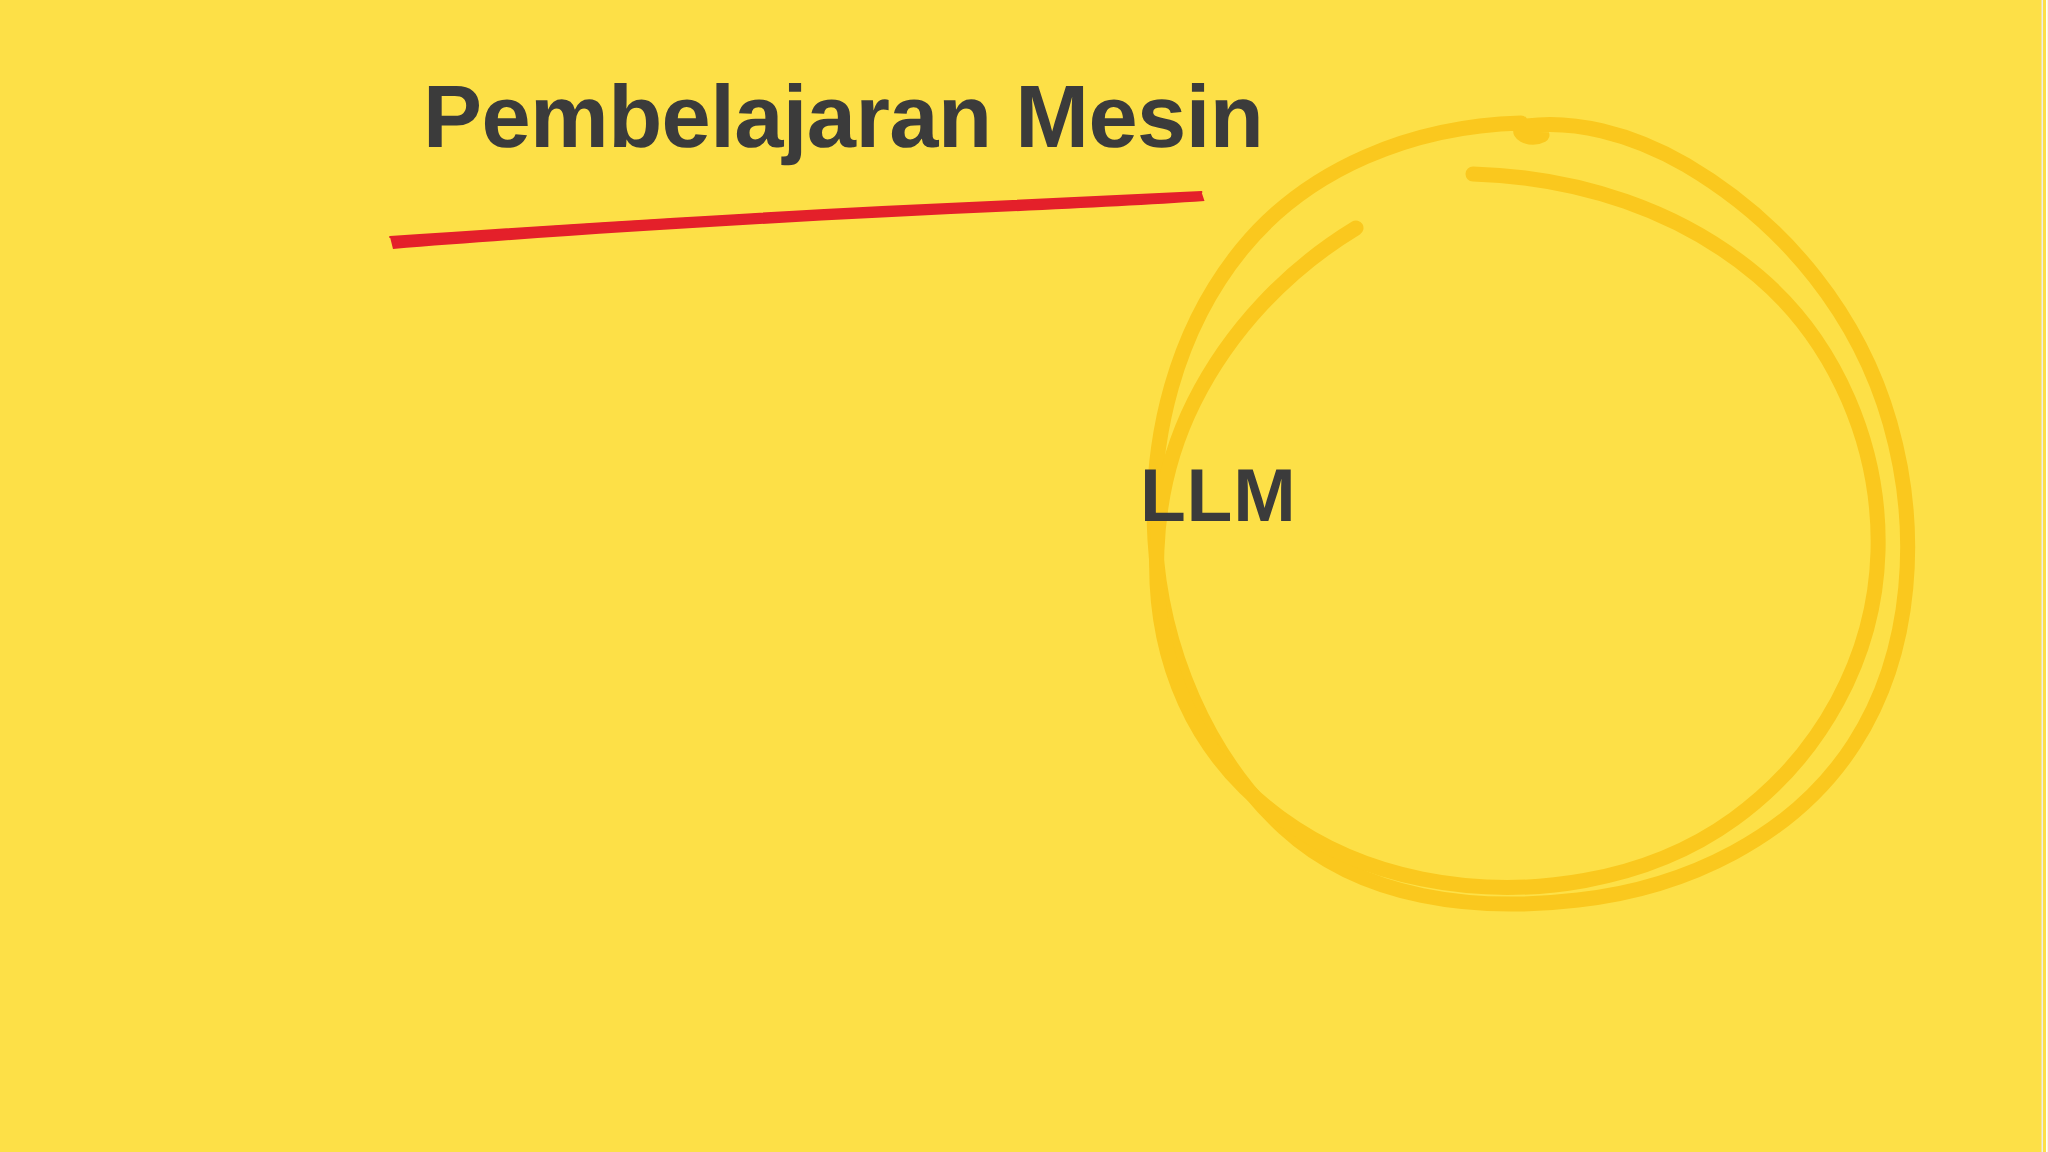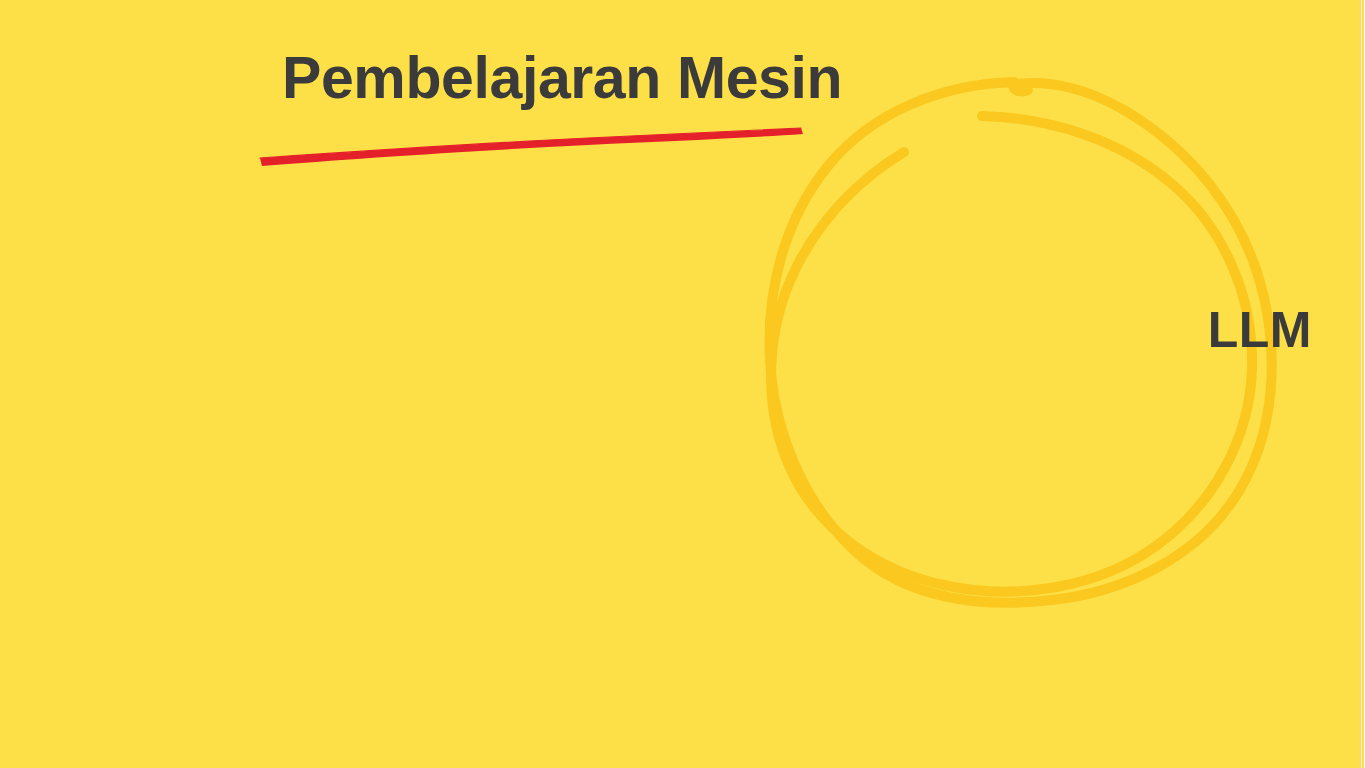--- a/index.html
+++ b/index.html
@@ -69,27 +69,27 @@
   .circle-svg {
     position: absolute;
     left: 0;
     top: 0;
     width: 540px;
     height: 560px;
     overflow: visible;
   }
   .circle-label {
     position: absolute;
-    left: 12px;
+    left: 0;
     top: 0;
     width: 540px;
     height: 560px;
     display: flex;
     align-items: center;
-    justify-content: flex-end;
+    justify-content: flex-start;
     pointer-events: none;
   }
   .circle-label span {
     font-family: "Liberation Sans", sans-serif;
     font-weight: 700;
     font-size: 50px;
     line-height: 1;
     letter-spacing: 0.5px;
     color: #3b3b3b;
     transform: translate(8px, -10px);

